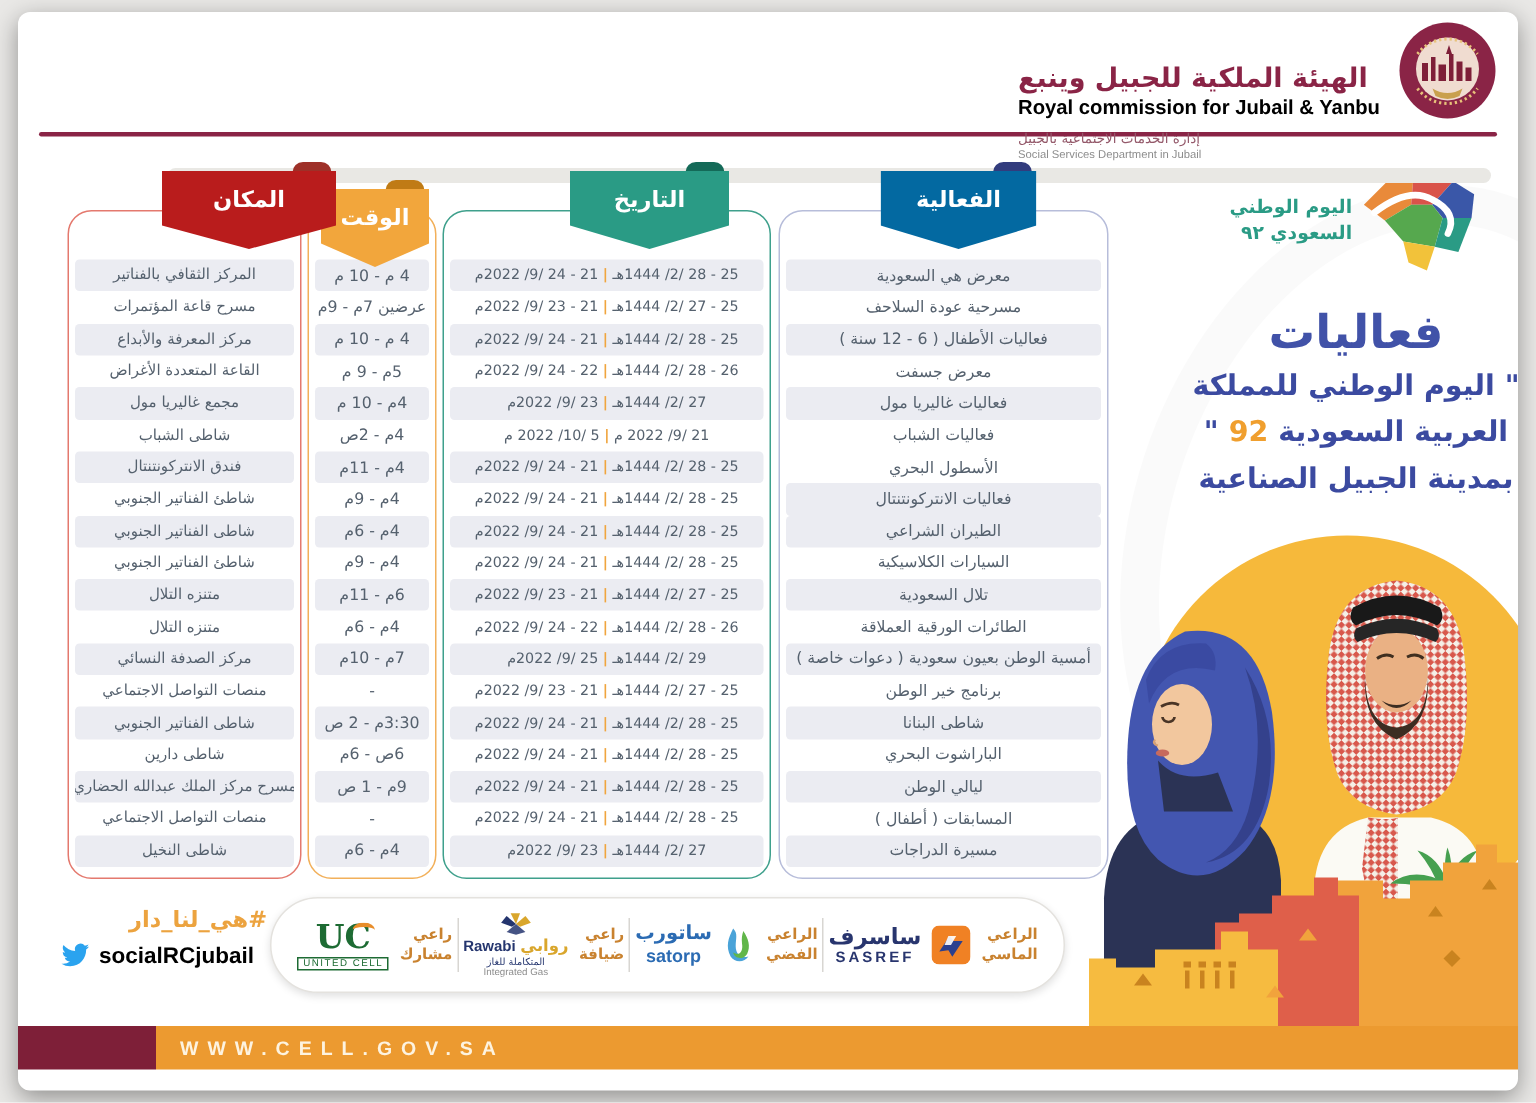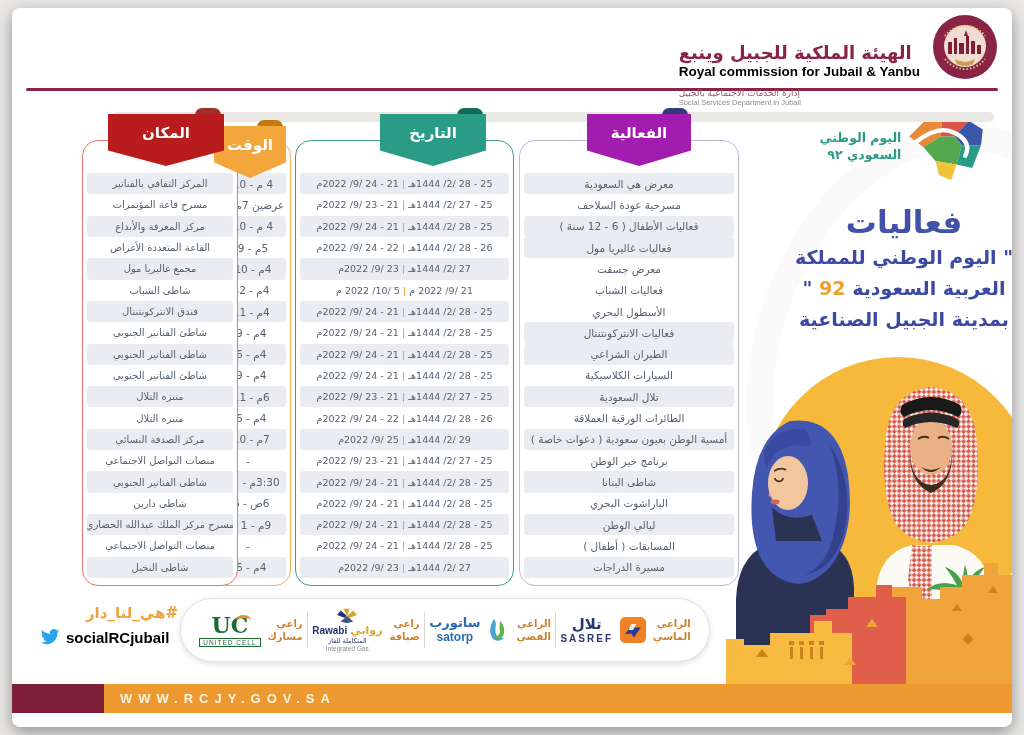--- a/index.html
+++ b/index.html
@@ -17,31 +17,31 @@
   .seal{position:absolute;right:12px;top:4px;width:70px;height:70px;z-index:4;}
   .hr{position:absolute;top:80px;left:14px;width:972px;height:3px;background:#8a2446;border-radius:2px;}
 
   
   .rail{position:absolute;left:100px;top:104px;width:882px;height:10px;background:#e9e8e4;border-radius:5px;z-index:2;}
   .rw{position:absolute;height:60px;z-index:3;}
   .fold{position:absolute;top:0;right:3px;width:26px;height:14px;border-radius:7px 7px 0 0;}
   .rib{position:absolute;top:6px;left:0;right:0;height:52px;color:#fff;font-weight:700;font-size:15px;
        text-align:center;padding-top:10px;box-sizing:border-box;
        clip-path:polygon(0 0,100% 0,100% 70%,50% 100%,0 70%);}
-  .rw-event{left:575px;top:100px;width:104px}.rw-event .rib{background:#a21caf}.rw-event .fold{background:#323c7d}
+  .rw-event{left:575px;top:100px;width:104px}.rw-event .rib{background:#0369a1}.rw-event .fold{background:#323c7d}
   .rw-date{left:368px;top:100px;width:106px}.rw-date .rib{background:#2a9b85}.rw-date .fold{background:#146a58}
   .rw-time{left:202px;top:112px;width:72px}.rw-time .rib{background:#f2a63c}.rw-time .fold{background:#c07b15}
   .rw-place{left:96px;top:100px;width:116px}.rw-place .rib{background:#b91c1c}.rw-place .fold{background:#9e3028}
 
   
   .panel{position:absolute;background:#fff;border-radius:16px;z-index:1;box-sizing:border-box;}
   .panel-event{left:507px;top:132px;width:220px;height:446px;border:1.5px solid #b7bdda;}
   .panel-date {left:283px;top:132px;width:219px;height:446px;border:1.5px solid #3fa08c;}
   .panel-time {left:193px;top:132px;width:86px;height:446px;border:1.5px solid #f2b05a;}
-  .panel-place{left:33px;top:132px;width:156px;height:446px;border:1.5px solid #e4796e;margin-left:37px;}
+  .panel-place{left:33px;top:132px;width:156px;height:446px;border:1.5px solid #e4796e;}
   .panel-rows{position:absolute;top:32px;left:4px;right:4px;bottom:7px;display:flex;flex-direction:column;direction:rtl;}
   .trow{flex:1;display:flex;align-items:center;justify-content:center;border-radius:3px;
         white-space:nowrap;overflow:hidden;color:#55616e;}
   .trow.alt{background:#ebecf2;}
   .panel-event .trow{font-size:10.5px;}
   .panel-date  .trow{font-size:9.5px;}
   .panel-time  .trow{font-size:10.5px;}
   .panel-place .trow{font-size:10px;}
   .dsep{color:#f0a53e;margin:0 3px;font-weight:700;}
 
@@ -143,22 +143,22 @@
     <div class="rw rw-place">
       <div class="fold"></div>
       <div class="rib">المكان</div>
     </div>
 
     <div class="panel panel-event">
       <div class="panel-rows">
           <div class="trow alt">معرض هي السعودية</div>
           <div class="trow">مسرحية عودة السلاحف</div>
           <div class="trow alt">فعاليات الأطفال ( 6 - 12 سنة )</div>
+          <div class="trow">معرض جسفت</div>
           <div class="trow alt">فعاليات غاليريا مول</div>
-          <div class="trow">معرض جسفت</div>
           <div class="trow">فعاليات الشباب</div>
           <div class="trow">الأسطول البحري</div>
           <div class="trow alt">فعاليات الانتركونتنتال</div>
           <div class="trow alt">الطيران الشراعي</div>
           <div class="trow">السيارات الكلاسيكية</div>
           <div class="trow alt">تلال السعودية</div>
           <div class="trow">الطائرات الورقية العملاقة</div>
           <div class="trow alt">أمسية الوطن بعيون سعودية ( دعوات خاصة )</div>
           <div class="trow">برنامج خير الوطن</div>
           <div class="trow alt">شاطى البنانا</div>
@@ -423,21 +423,21 @@
         <div class="sp-label">
           <div>الراعي</div>
           <div>الماسي</div>
         </div>
         <svg viewBox="0 0 30 30" width="26" height="26">
           <rect width="30" height="30" rx="6" fill="#f08124"></rect>
           <path d="M6 20 L14 8 L17 12 L24 12 L16 24 L13 19 Z" fill="#2b3f8e"></path>
           <path d="M13 8 h6 l-4 7 h-5 z" fill="#fff" opacity="0.9"></path>
         </svg>
         <div class="wordmark sasref">
-          <div class="ar">تلال</div>
+          <div class="ar">ساسرف</div>
           <div class="en">SASREF</div>
         </div>
       </div>
       <div class="spdiv"></div>
       <div class="sp">
         <div class="sp-label">
           <div>الراعي</div>
           <div>الفضي</div>
         </div>
         <svg viewBox="0 0 26 30" width="22" height="26">
@@ -479,18 +479,18 @@
         <div class="uc">
           <div class="uc-mark">UC</div>
           <div class="uc-sub">UNITED CELL</div>
         </div>
       </div>
     </div>
 
     <div class="bar">
       <div class="bar-maroon"></div>
       <div class="bar-orange">
-        <span class="website">WWW.RCJY.GOV.SA</span>
+        <span class="website">WWW.CELL.GOV.SA</span>
       </div>
     </div>
 
   </div>
 </div>
 
 </body></html>

